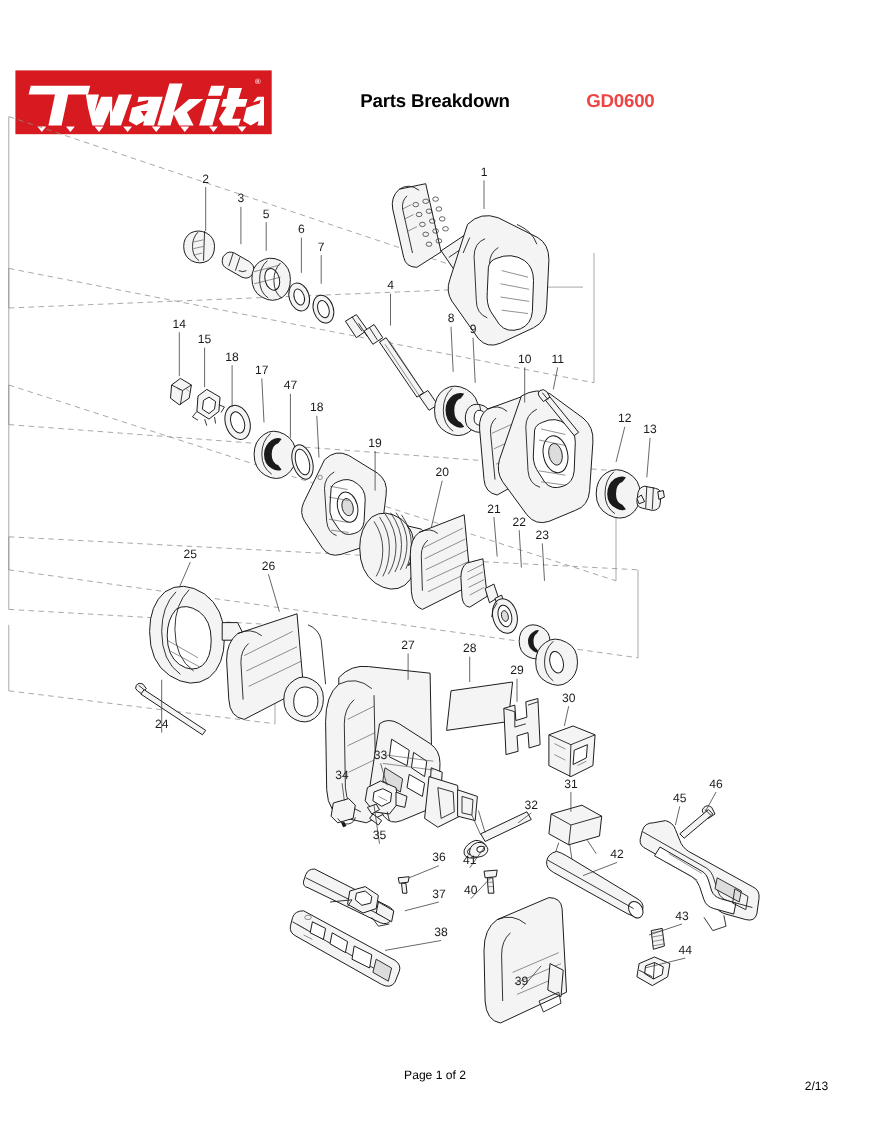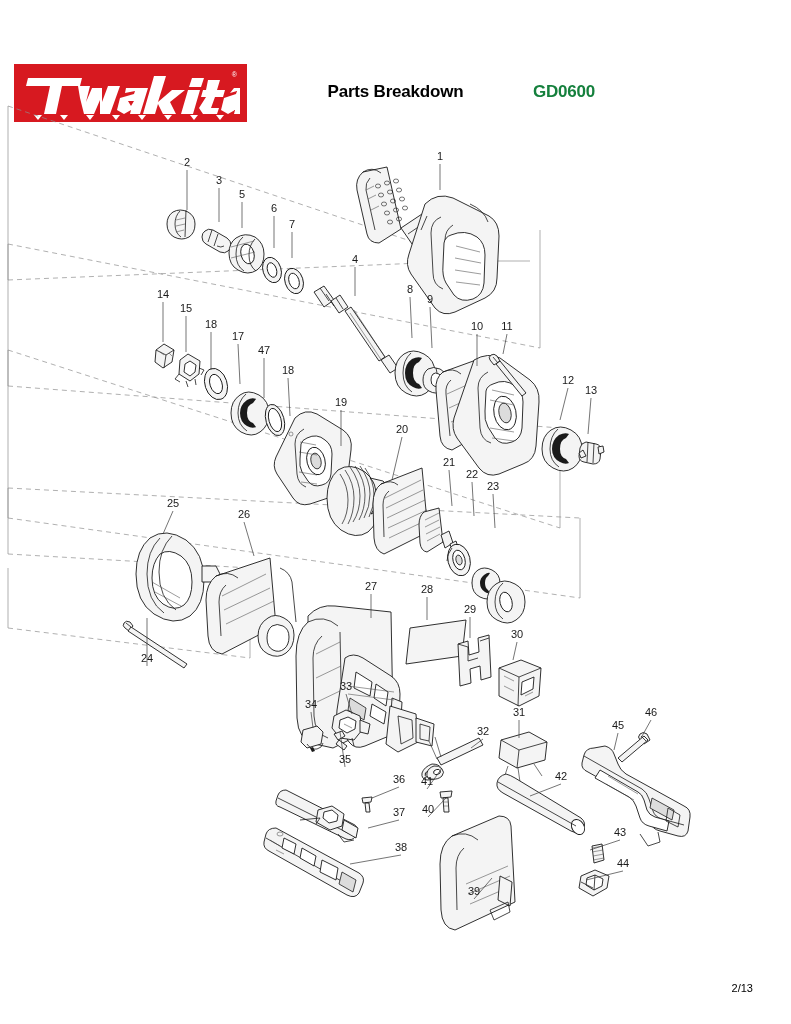--- a/index.html
+++ b/index.html
@@ -57,21 +57,21 @@
     font-weight: bold;
     color: #000000;
     letter-spacing: -0.2px;
   }
   .model {
     position: absolute;
     right: 35px;
     top: 40px;
     font-size: 17px;
     font-weight: bold;
-    color: #15803d;
+    color: #ef4444;
     letter-spacing: -0.2px;
   }
 
   
   .diagram-wrap {
     position: absolute;
     left: 0;
     top: 98px;
     width: 791px;
     height: 835px;
@@ -785,14 +785,15 @@
         <g>
           <path class="leader" d="M623 773 L586 782"></path>
           <text class="lbl" x="623" y="769" text-anchor="middle">44</text>
         </g>
       </g>
 
 </svg>
 </div>
 
 <div class="footer">
+  <div class="footer-page">Page 1 of 2</div>
   <div class="footer-num">2/13</div>
 </div>
 
 </body></html>

